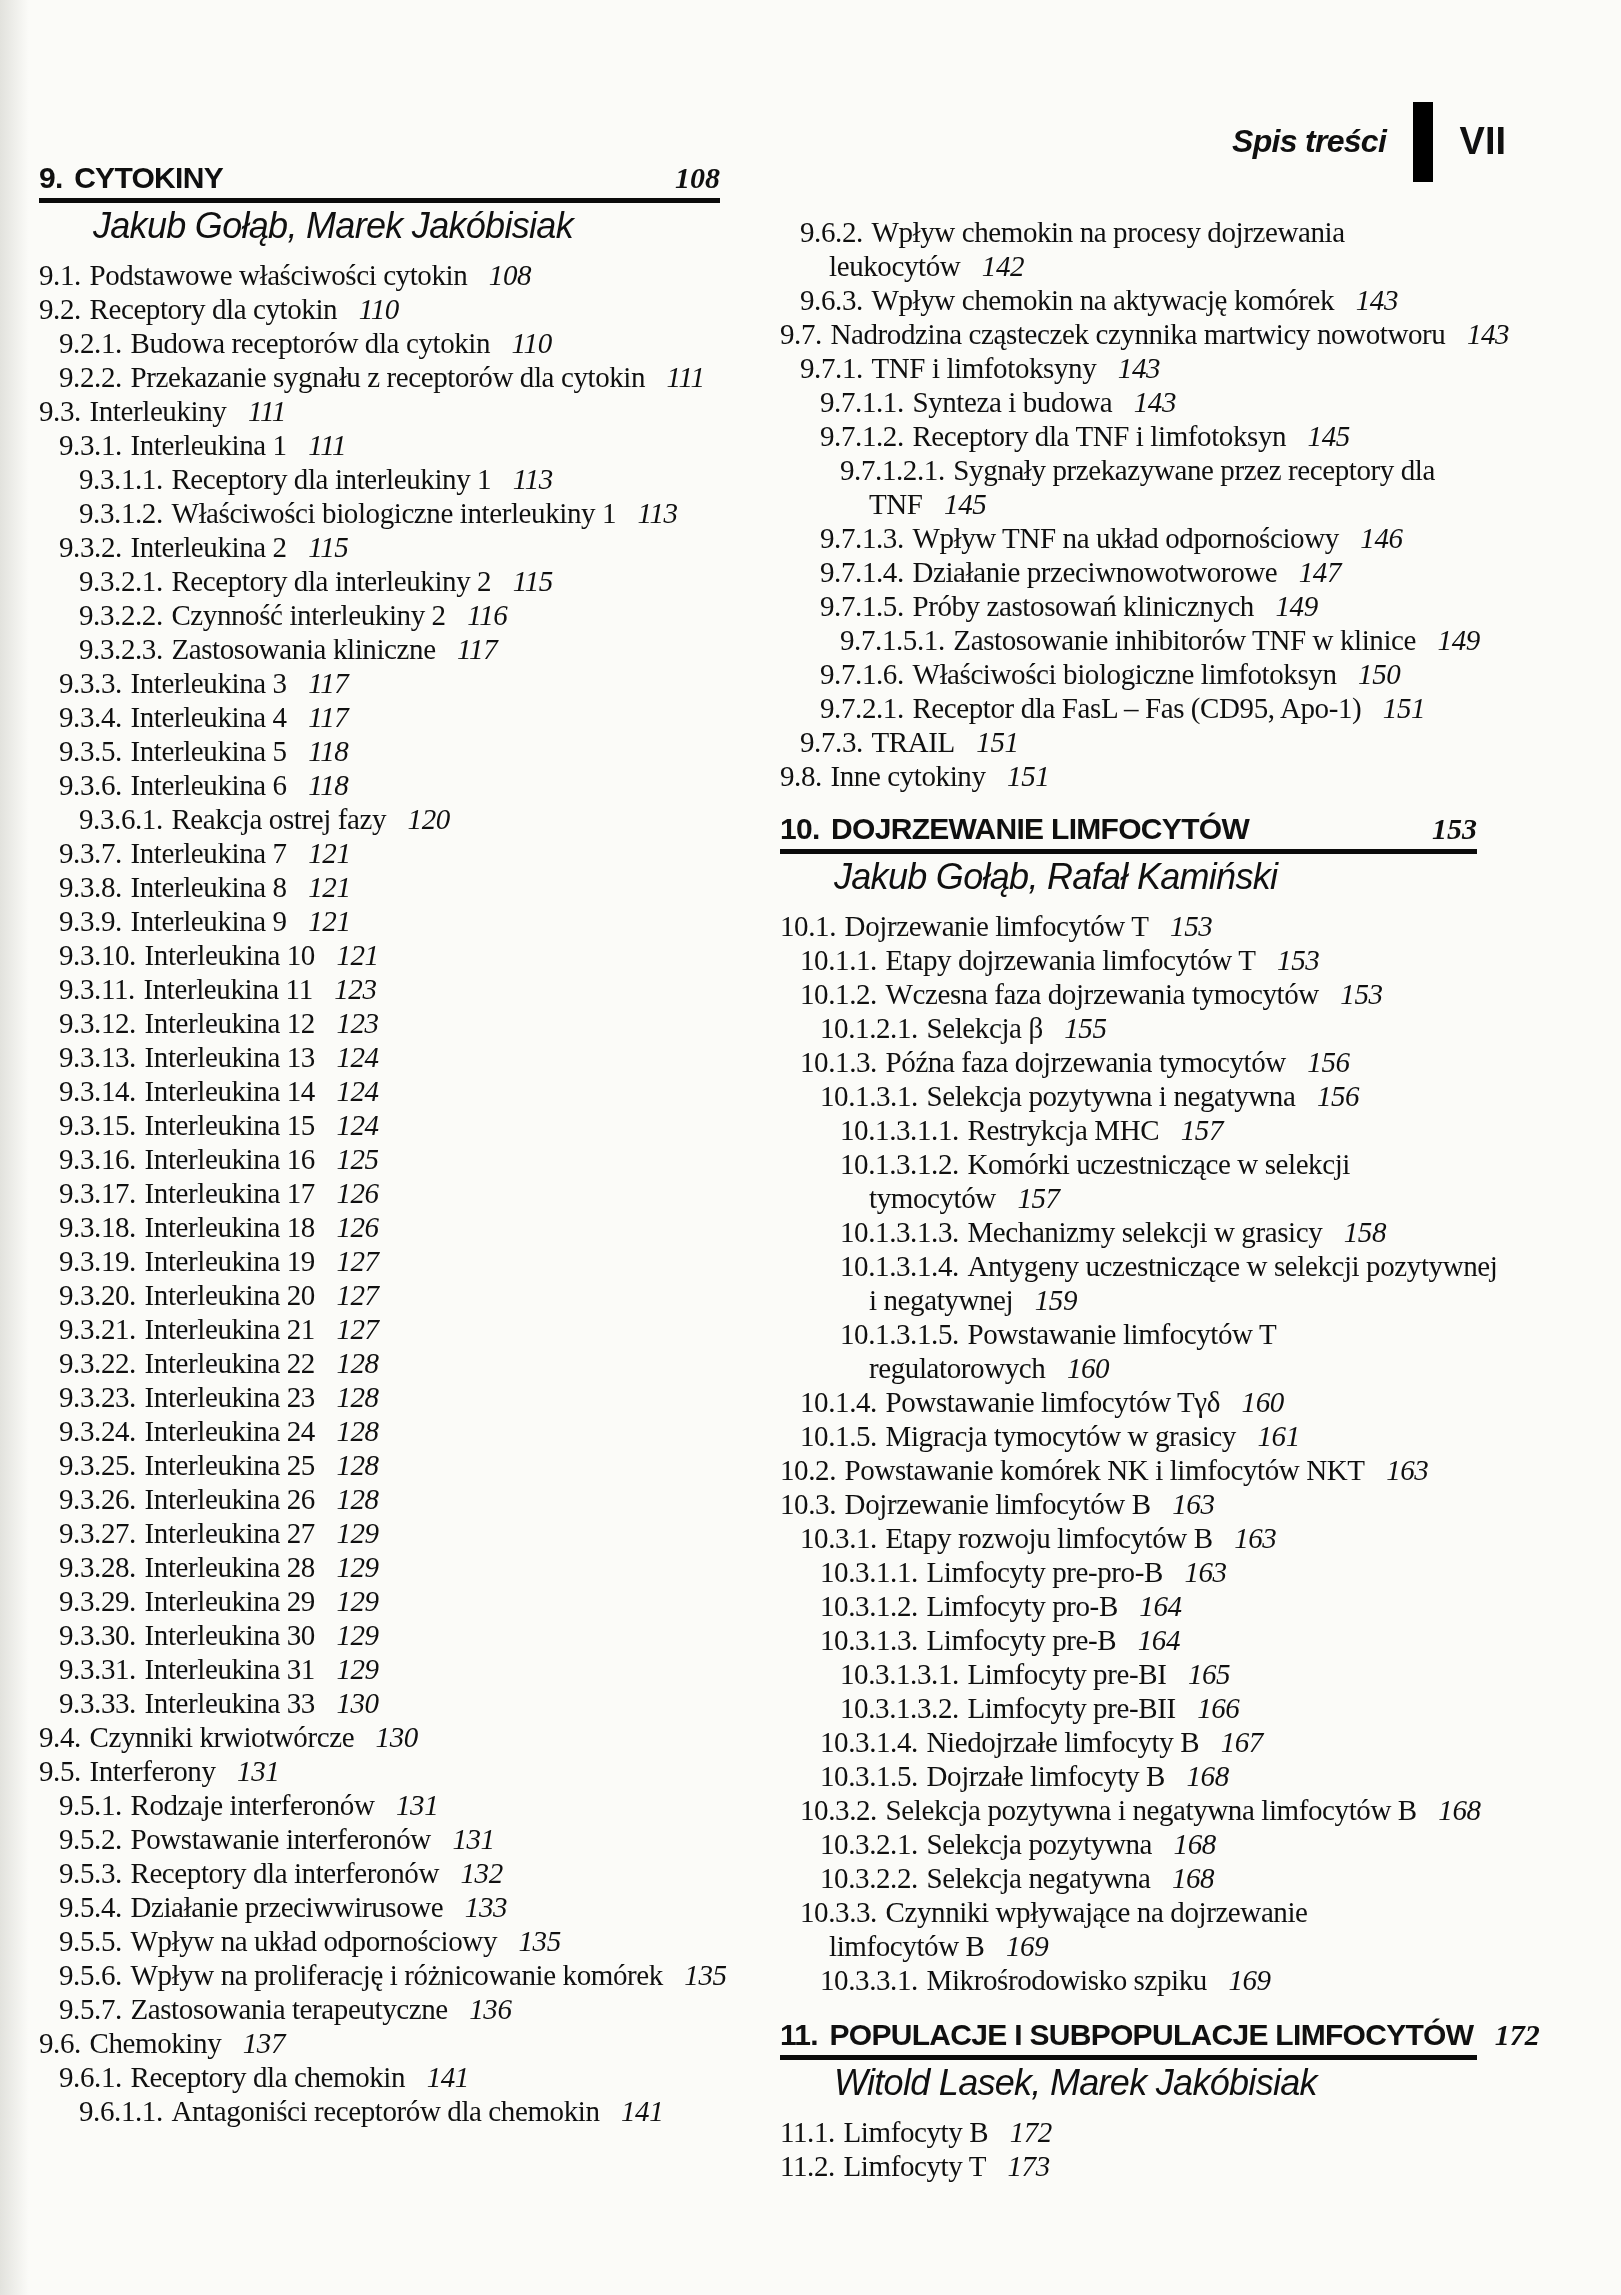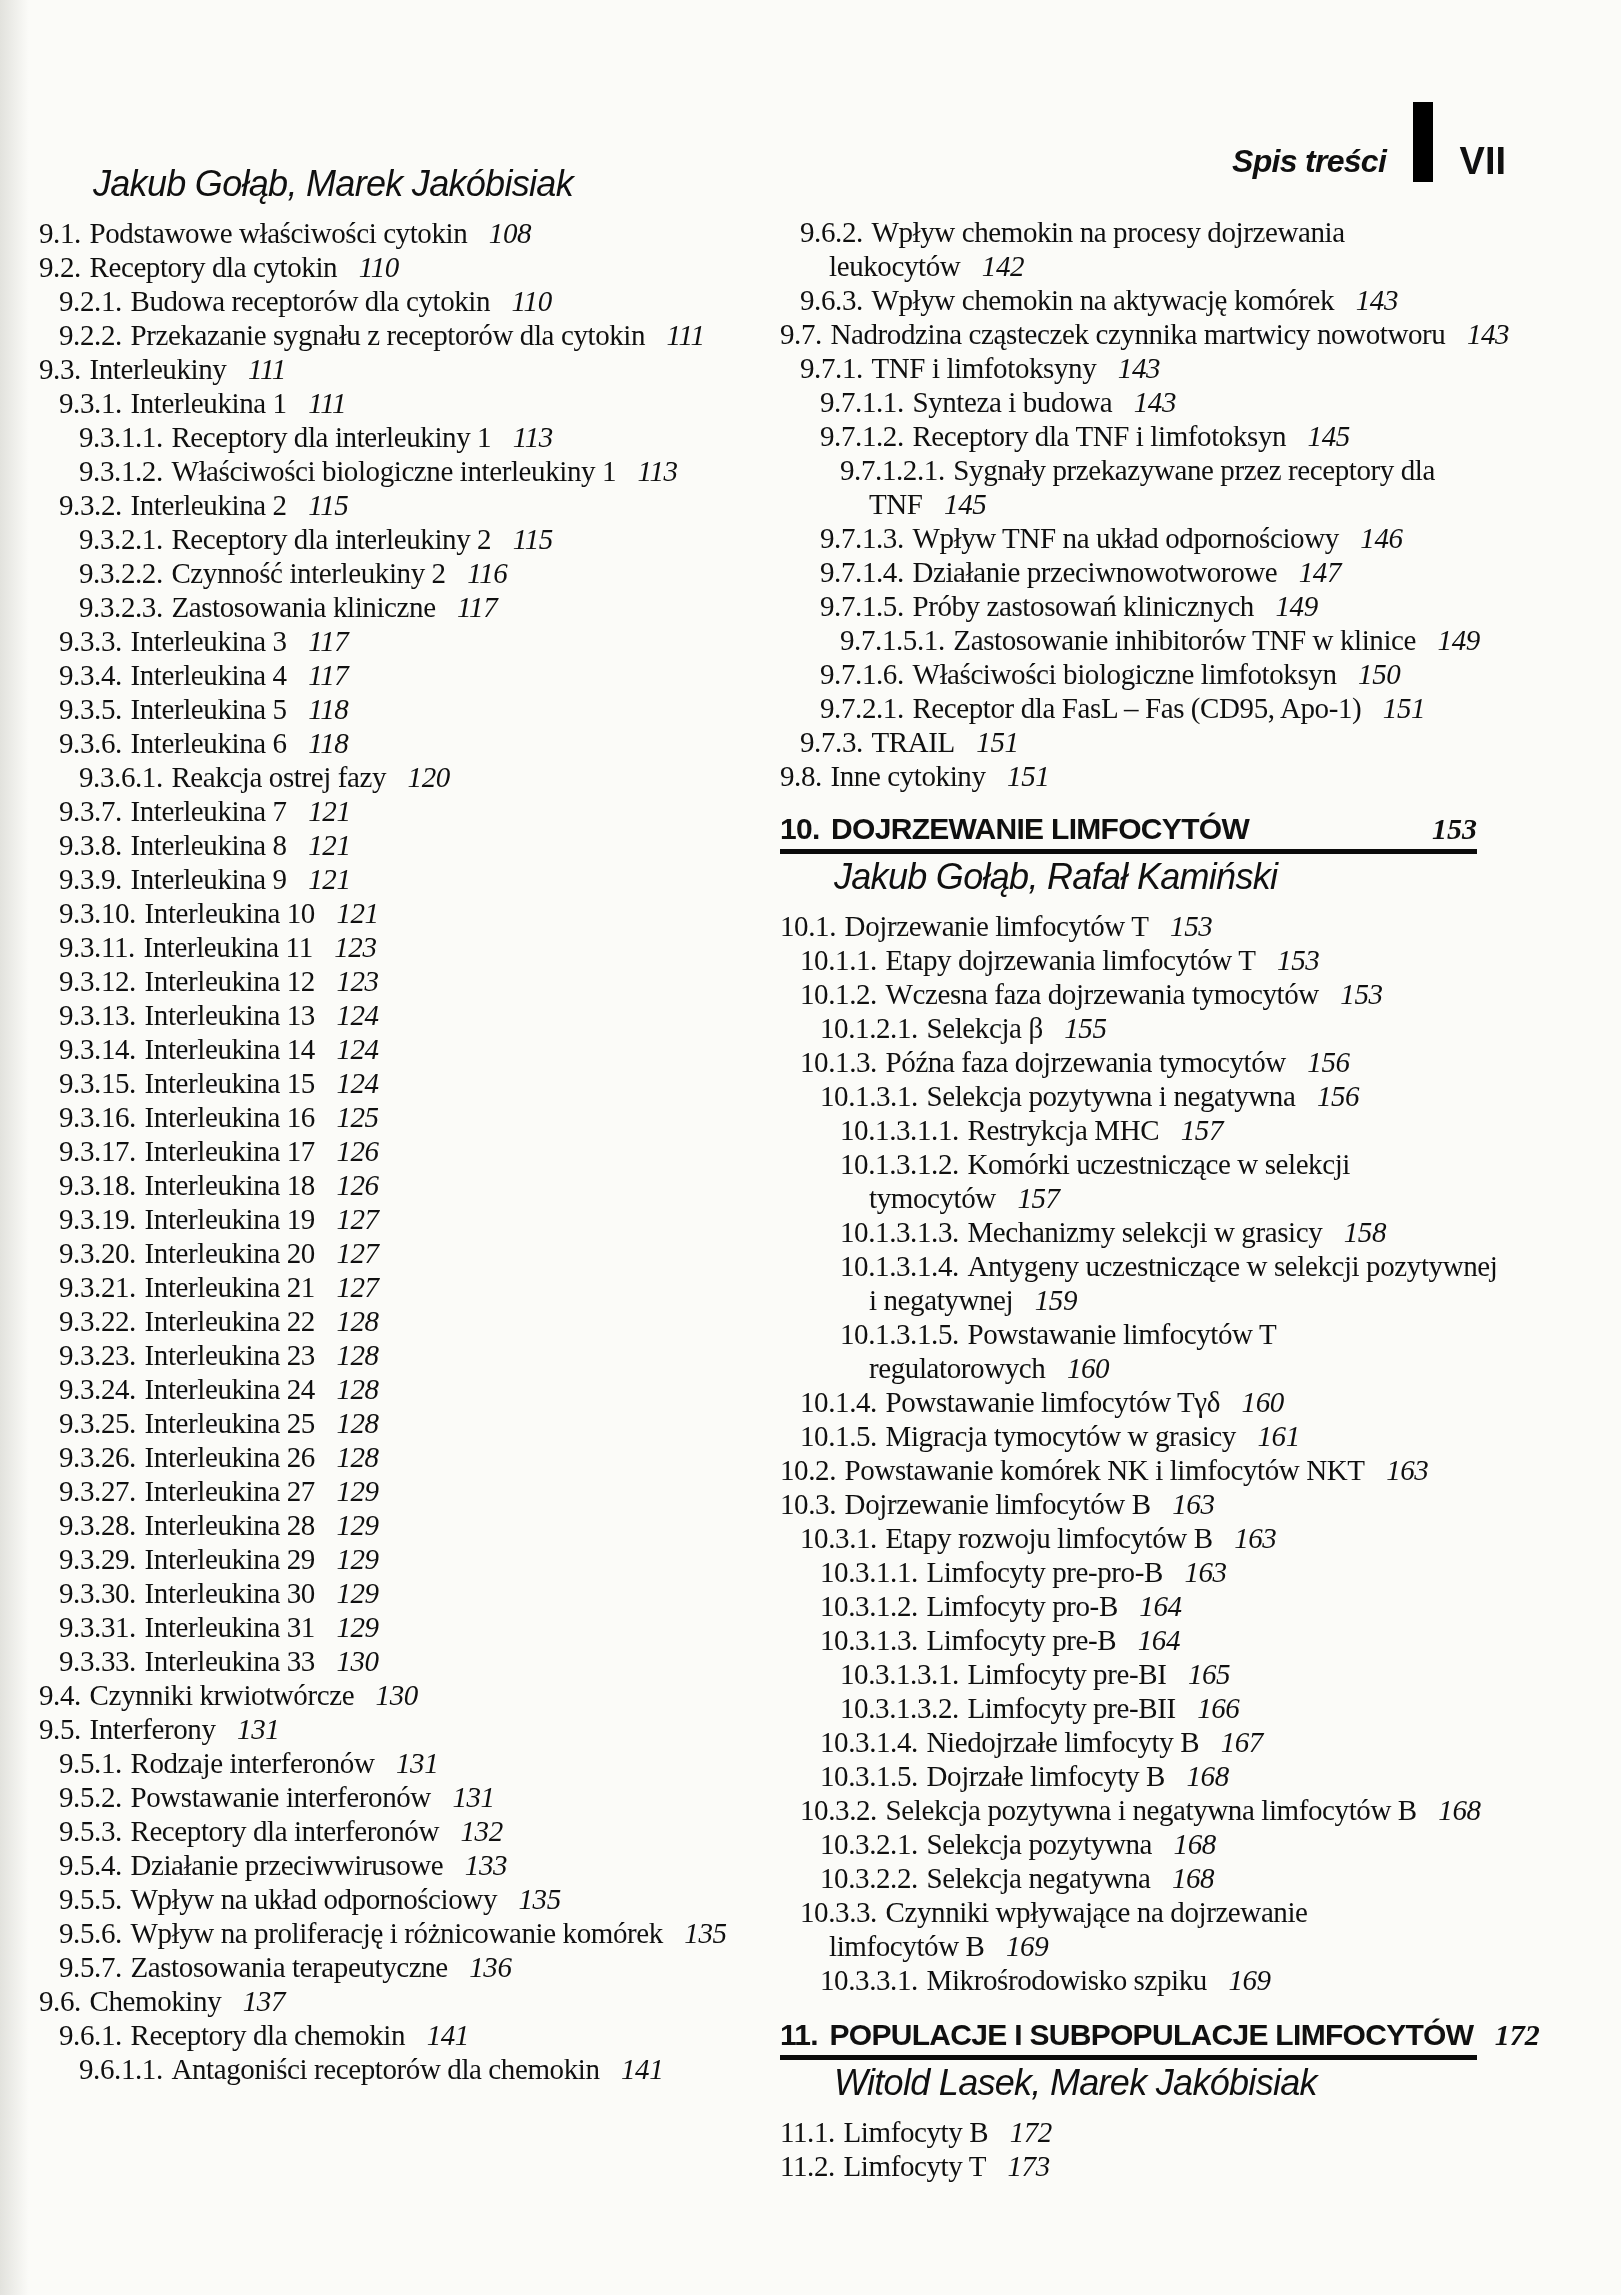--- a/index.html
+++ b/index.html
@@ -9,21 +9,21 @@
     font-family:"Liberation Serif",serif;
   }
   
   .scan-edge{
     position:absolute;left:0;top:0;width:29px;height:100%;
     background:linear-gradient(to right,#e2e2dd,rgba(251,251,248,0));
   }
   
   .page-header{
     position:absolute;left:1232px;top:102px;
-    display:flex;align-items:flex-end;gap:27px;
+    display:flex;align-items:center;gap:27px;
   }
   .ph-title{
     font-family:"Liberation Sans",sans-serif;
     font-style:italic;font-weight:bold;font-size:32px;line-height:39px;
     letter-spacing:-0.7px;padding-bottom:1.4px;
   }
   .ph-bar{width:19.4px;height:80px;background:#000;}
   .ph-page{
     font-family:"Liberation Sans",sans-serif;
     font-weight:bold;font-size:38px;line-height:39px;padding-bottom:1.4px;
@@ -72,20 +72,24 @@
 <div class="scan-edge"></div>
 
 <div class="page-header">
   <span class="ph-title">Spis treści</span>
   <span class="ph-bar"></span>
   <span class="ph-page">VII</span>
 </div>
 
 <div class="col col-left">
   <div class="chapter">
+    <div class="ch-row">
+      <span class="ch-title"><span class="ch-num">9.</span><span>CYTOKINY</span></span>
+      <span class="ch-page">108</span>
+    </div>
     <div class="ch-authors">Jakub Gołąb, Marek Jakóbisiak</div>
   </div>
   <div class="toc">
       <div class="row lvl1"><span class="t-num">9.1.</span><span class="t-title">Podstawowe właściwości cytokin</span><span class="pg">108</span></div>
       <div class="row lvl1"><span class="t-num">9.2.</span><span class="t-title">Receptory dla cytokin</span><span class="pg">110</span></div>
       <div class="row lvl2"><span class="t-num">9.2.1.</span><span class="t-title">Budowa receptorów dla cytokin</span><span class="pg">110</span></div>
       <div class="row lvl2"><span class="t-num">9.2.2.</span><span class="t-title">Przekazanie sygnału z receptorów dla cytokin</span><span class="pg">111</span></div>
       <div class="row lvl1"><span class="t-num">9.3.</span><span class="t-title">Interleukiny</span><span class="pg">111</span></div>
       <div class="row lvl2"><span class="t-num">9.3.1.</span><span class="t-title">Interleukina 1</span><span class="pg">111</span></div>
       <div class="row lvl3"><span class="t-num">9.3.1.1.</span><span class="t-title">Receptory dla interleukiny 1</span><span class="pg">113</span></div>

